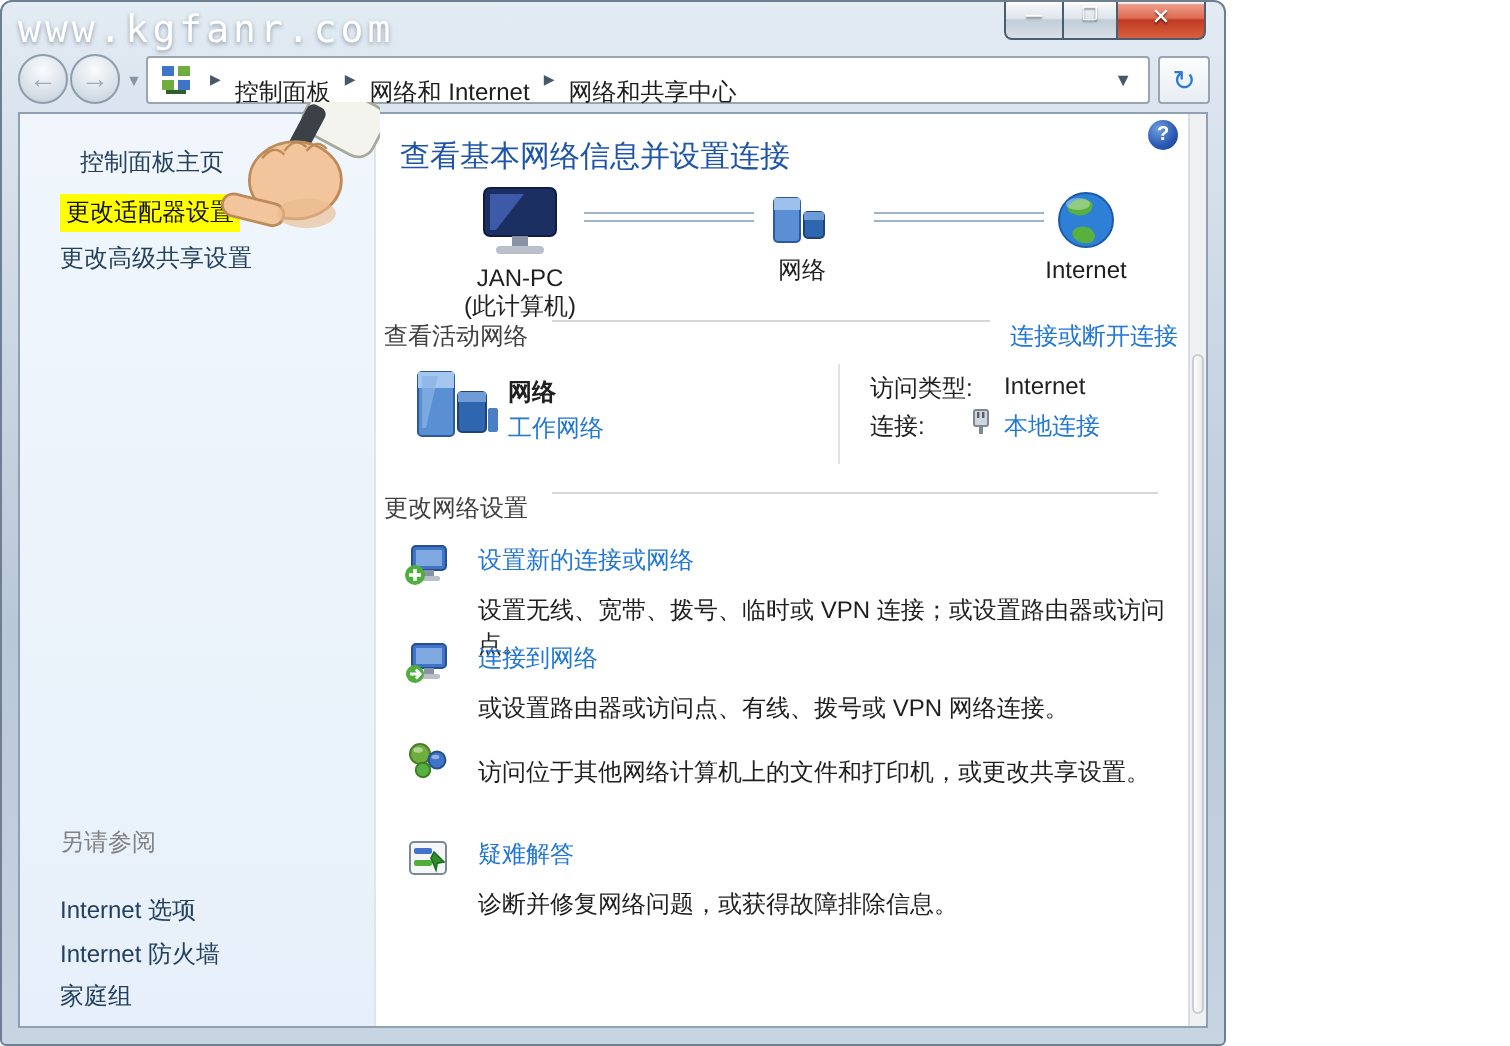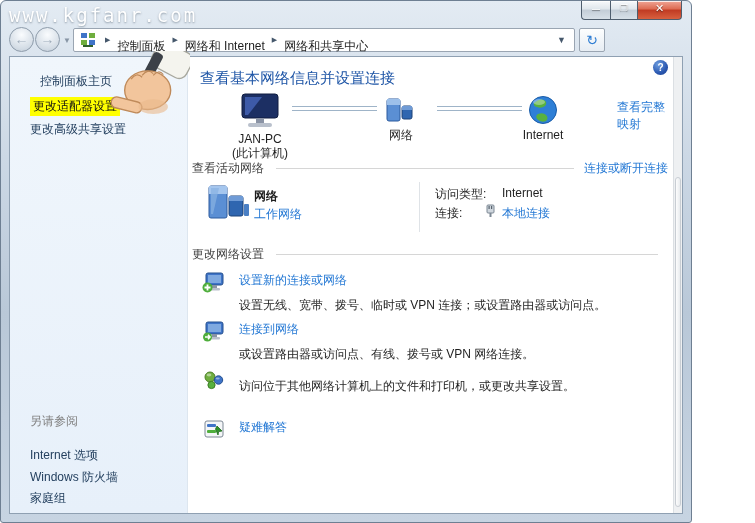--- a/index.html
+++ b/index.html
@@ -1,20 +1,20 @@
 <!DOCTYPE html>
 <html><head>
 <meta charset="utf-8">
 <style>
   * { margin:0; padding:0; box-sizing:border-box; }
   html,body { width:755px; height:523px; }
   body { font-family:"Liberation Sans","DejaVu Sans",sans-serif; font-size:12px; color:#1f1f1f; }
 
   
-  .window { position:relative; width:692px; height:523px;
+  .window { position:relative; width:613px; height:523px;
     background:linear-gradient(180deg,#e3ebf3 0%,#ccd8e5 30%,#b9c8d8 60%,#c7d4e2 100%);
     border:1px solid #6e7f92; border-radius:6px 6px 3px 3px; overflow:hidden; }
   .watermark { position:absolute; top:3px; left:8px; z-index:5;
     font-family:"DejaVu Sans Mono",monospace; font-size:19px; letter-spacing:2px;
     color:#ffffff; text-shadow:0 1px 2px rgba(90,105,120,.6); }
 
   
   .win-btns { position:absolute; top:0; right:9px; display:flex; z-index:6; }
   .win-btn { height:19px; border:1px solid #4e5d6d; border-top:none; position:relative;
     background:linear-gradient(180deg,#f7f9fb 0%,#dfe6ec 45%,#c3cdd7 50%,#d7e0e8 100%);
@@ -86,21 +86,21 @@
   .main { position:absolute; left:182px; top:0; right:12px; bottom:0; }
   .page-title { position:absolute; left:8px; top:12px; font-size:15px; color:#1e55a6; }
 
   .map-node { position:absolute; text-align:center; }
   .map-label { color:#1f1f1f; line-height:14px; cursor:pointer; }
   .map-line { position:absolute; height:5px; border-top:1px solid #9fb4c8; border-bottom:1px solid #9fb4c8; width:85px; }
   .fullmap-link { position:absolute; left:425px; top:42px; }
 
   a.lnk { color:#2277d4; text-decoration:none; cursor:pointer; }
 
-  .sect { position:absolute; left:0; right:2px; display:flex; align-items:center; }
+  .sect { position:absolute; left:0; right:2px; display:flex; align-items:flex-start; }
   .sect-label { color:#404040; white-space:nowrap; }
   .sect-rule { flex:1; height:1px; background:#d6d6d6; margin:0 10px 0 12px; }
 
   .active-panel { position:absolute; left:0; top:125px; right:2px; height:52px; }
   .net-big-icon { position:absolute; left:13px; top:2px; width:46px; height:40px; }
   .net-name { position:absolute; left:62px; top:6px; font-weight:bold; color:#1f1f1f; }
   .net-type { position:absolute; left:62px; top:24px; }
   .vdiv { position:absolute; left:227px; top:0; width:1px; height:50px; background:#dfe3e7; }
   .ap-lbl { position:absolute; color:#1f1f1f;text-align:right; }
   .ap-val { position:absolute; color:#1f1f1f; }
@@ -169,21 +169,21 @@
           <rect x="55" y="0" width="11" height="30" rx="4" fill="#3c4148" transform="rotate(28 60 14)"></rect>
           <ellipse cx="54" cy="42" rx="25" ry="21" fill="#f2c59c" stroke="#bf8a5a" stroke-width="1.5"></ellipse>
           <path d="M36 30 q6 -8 12 -2 M48 26 q6 -8 12 -2 M60 26 q6 -7 11 -1" fill="none" stroke="#bf8a5a" stroke-width="1.3"></path>
           <rect x="14" y="52" width="34" height="12" rx="6" fill="#f2c59c" stroke="#bf8a5a" stroke-width="1.5" transform="rotate(14 31 58)"></rect>
           <ellipse cx="60" cy="60" rx="16" ry="8" fill="#eab98c" opacity="0.6"></ellipse>
         </g>
       </svg>
 
       <div class="sb-see-hdr">另请参阅</div>
       <div class="sb-task sb-see1">Internet 选项</div>
-      <div class="sb-task sb-see2">Windows 防火墙</div>
+      <div class="sb-task sb-see2">Internet 防火墙</div>
       <div class="sb-task sb-see3">家庭组</div>
     </div>
 
     <div class="main">
       <div class="page-title">查看基本网络信息并设置连接</div>
 
       <div>
         <div class="map-node" style="left:28px; top:36px; width:80px;">
           <svg width="44" height="36" viewBox="0 0 44 36">
             <rect x="4" y="1" width="36" height="24" rx="3" fill="#1c2f63" stroke="#101d40"></rect>
@@ -298,20 +298,21 @@
 
       <div class="task-item" style="top:360px;">
         <svg class="task-icon" viewBox="0 0 24 24">
           <rect x="3" y="4" width="18" height="16" rx="2" fill="#f4f6f8" stroke="#7d8894"></rect>
           <rect x="5" y="7" width="9" height="3" rx="1" fill="#3f74c8"></rect>
           <rect x="5" y="13" width="9" height="3" rx="1" fill="#4fae3c"></rect>
           <path d="M15 9 l5 5 -3.4 0.6 -0.6 3.4 -2.5 -6z" fill="#2f8f2a" stroke="#1d6a1a" stroke-width="0.8"></path>
         </svg>
         <div class="task-text">
           <a class="lnk">疑难解答</a>
+          <div class="task-desc">诊断并修复网络问题，或获得故障排除信息。</div>
         </div>
       </div>
     </div>
 
     <div class="help-icon">?</div>
 
     <div class="scrollbar">
       <div class="scroll-thumb"></div>
     </div>
   </div>

